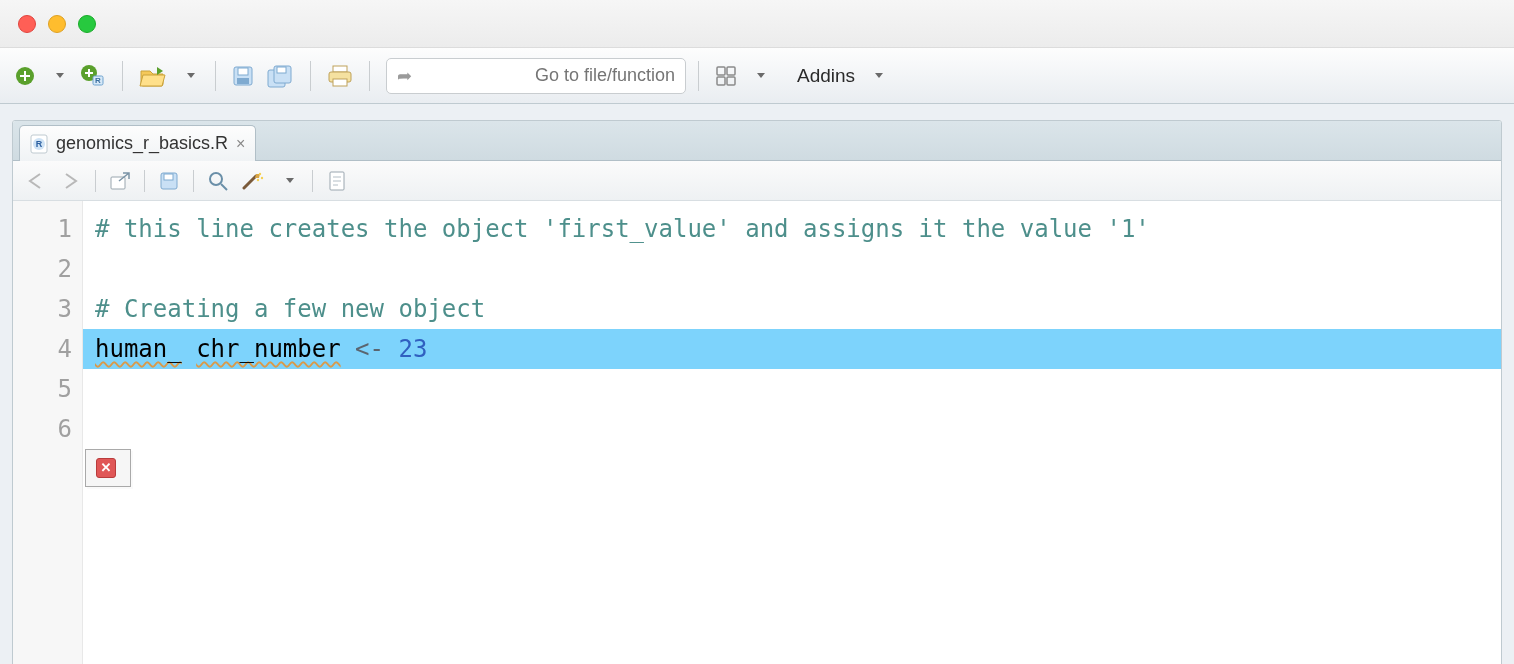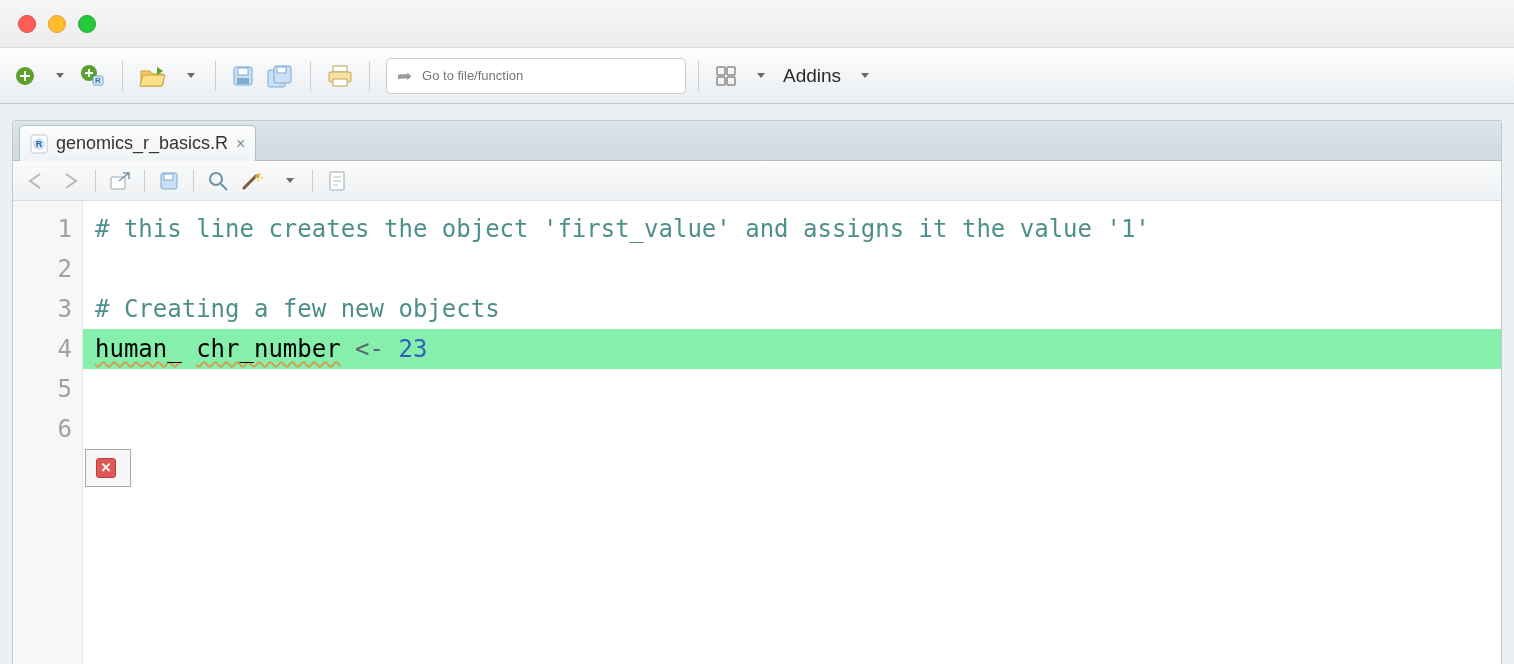--- a/index.html
+++ b/index.html
@@ -66,25 +66,26 @@
       border: 1px solid #c9cdd0;
       border-radius: 5px;
       height: 36px;
       width: 300px;
       padding: 0 10px;
       margin-left: 4px;
     }
     .goto-field .arrow { color: #9a9a9a; margin-right: 10px; font-size: 18px; }
     .goto-field input {
       border: none; outline: none;
-      font-size: 13px; color: #0f766e;
+      font-size: 18px; color: #0f766e;
       width: 100%;
       background: transparent;
-    }
-    .addins-label { font-size: 19px; color: #2a2a2a; margin-left: 6px; margin-right: 4px; }
+      text-align: right;
+    }
+    .addins-label { font-size: 19px; color: #2a2a2a; margin-left: 20px; margin-right: 4px; }
 
     
     .editor-wrap {
       margin: 16px 12px 0 12px;
       background: #fff;
       border: 1px solid #bfcad0;
       border-top-left-radius: 3px;
       border-top-right-radius: 3px;
       overflow: hidden;
       height: 560px;
@@ -160,21 +161,21 @@
       padding: 8px 10px 0 0;
       position: relative;
     }
     .gutter .gl { height: 40px; position: relative; }
     .code-col {
       flex: 1;
       padding: 8px 0 0 12px;
       position: relative;
     }
     .code-line { height: 40px; white-space: pre; }
-    .hl-line { background: #86efac; margin-left: -12px; padding-left: 12px; }
+    .hl-line { background: #7dd3fc; margin-left: -12px; padding-left: 12px; }
     .tok-comment { color: #4d8f8b; }
     .tok-assign { color: #5a6570; }
     .tok-number  { color: #3060c0; }
     .wavy {
       text-decoration-line: underline;
       text-decoration-style: wavy;
       text-decoration-color: #d99a4a;
       text-decoration-thickness: 1.5px;
       text-underline-offset: 4px;
     }
@@ -376,21 +377,21 @@
       <div class="gl">4</div>
       <div class="gl">
         
         <span>5</span>
       </div>
       <div class="gl">6</div>
     </div>
     <div class="code-col">
       <div class="code-line"><span class="tok-comment"># this line creates the object 'first_value' and assigns it the value '1'</span></div>
       <div class="code-line"></div>
-      <div class="code-line"><span class="tok-comment"># Creating a few new objects</span></div>
+      <div class="code-line"><span class="tok-comment"># Creating a few new object</span></div>
       <div class="code-line hl-line"><span class="wavy">human_</span> <span class="wavy">chr_number</span> <span class="tok-assign">&lt;-</span> <span class="tok-number">23</span></div>
       <div class="code-line"></div>
 
       <div class="diag-tooltip">
         <div class="diag-row">
           <span class="diag-icon err">✕</span>
         </div>
       </div>
     </div>
   </div>

